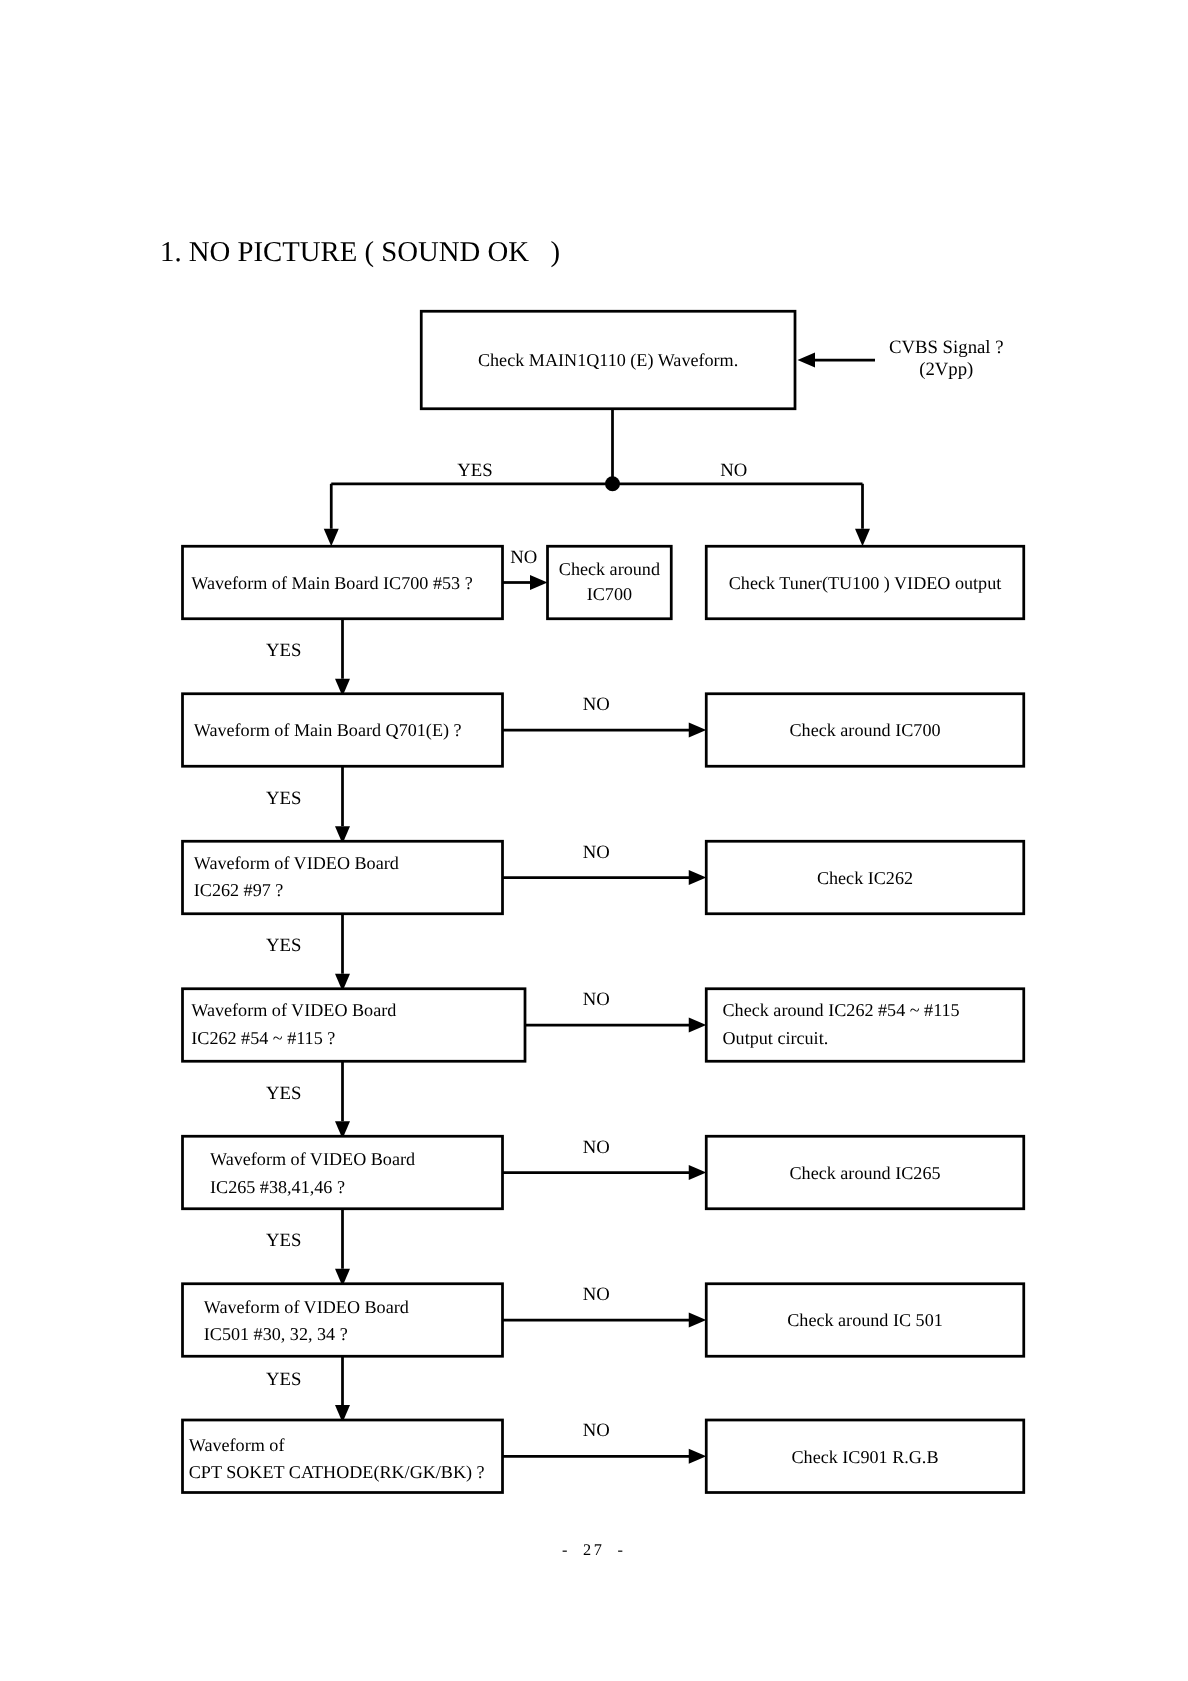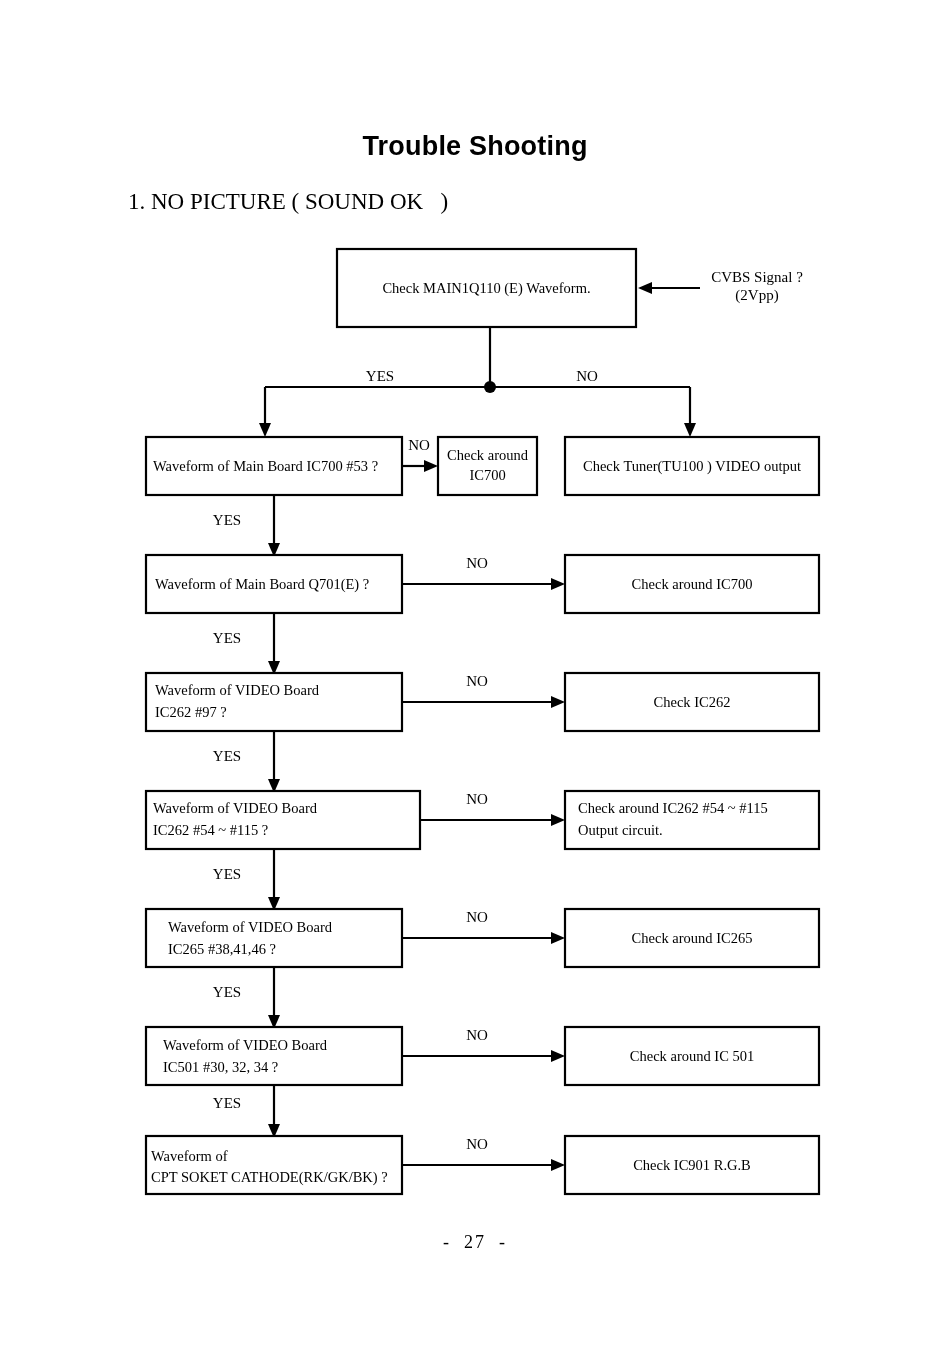--- a/index.html
+++ b/index.html
@@ -41,21 +41,21 @@
     font-size: 23px;
     white-space: pre;
   }
   #page-footer {
     position: absolute;
     top: 1232px;
     left: 0;
     width: 950px;
     text-align: center;
     font-family: "Liberation Serif", serif;
-    font-size: 18px;
+    font-size: 13px;
     letter-spacing: 2px;
     white-space: pre;
   }
   #flow-svg {
     position: absolute;
     top: 0;
     left: 0;
   }
   .box-rect {
     fill: #ffffff;
@@ -87,21 +87,20 @@
     font-family: "Liberation Serif", serif;
     font-size: 15px;
     fill: #000000;
   }
 </style>
 </head>
 <body>
 
 <div id="page">
 
-  <div id="page-title">Trouble Shooting</div>
 
   <div id="section-heading">1. NO PICTURE ( SOUND OK   )</div>
 
   <svg id="flow-svg" width="950" height="1345" viewBox="0 0 950 1345">
 
     <defs>
       <g id="arrow-down">
         <polygon class="arrow-head" points="-6,-12 6,-12 0,2"></polygon>
       </g>
       <g id="arrow-right">

